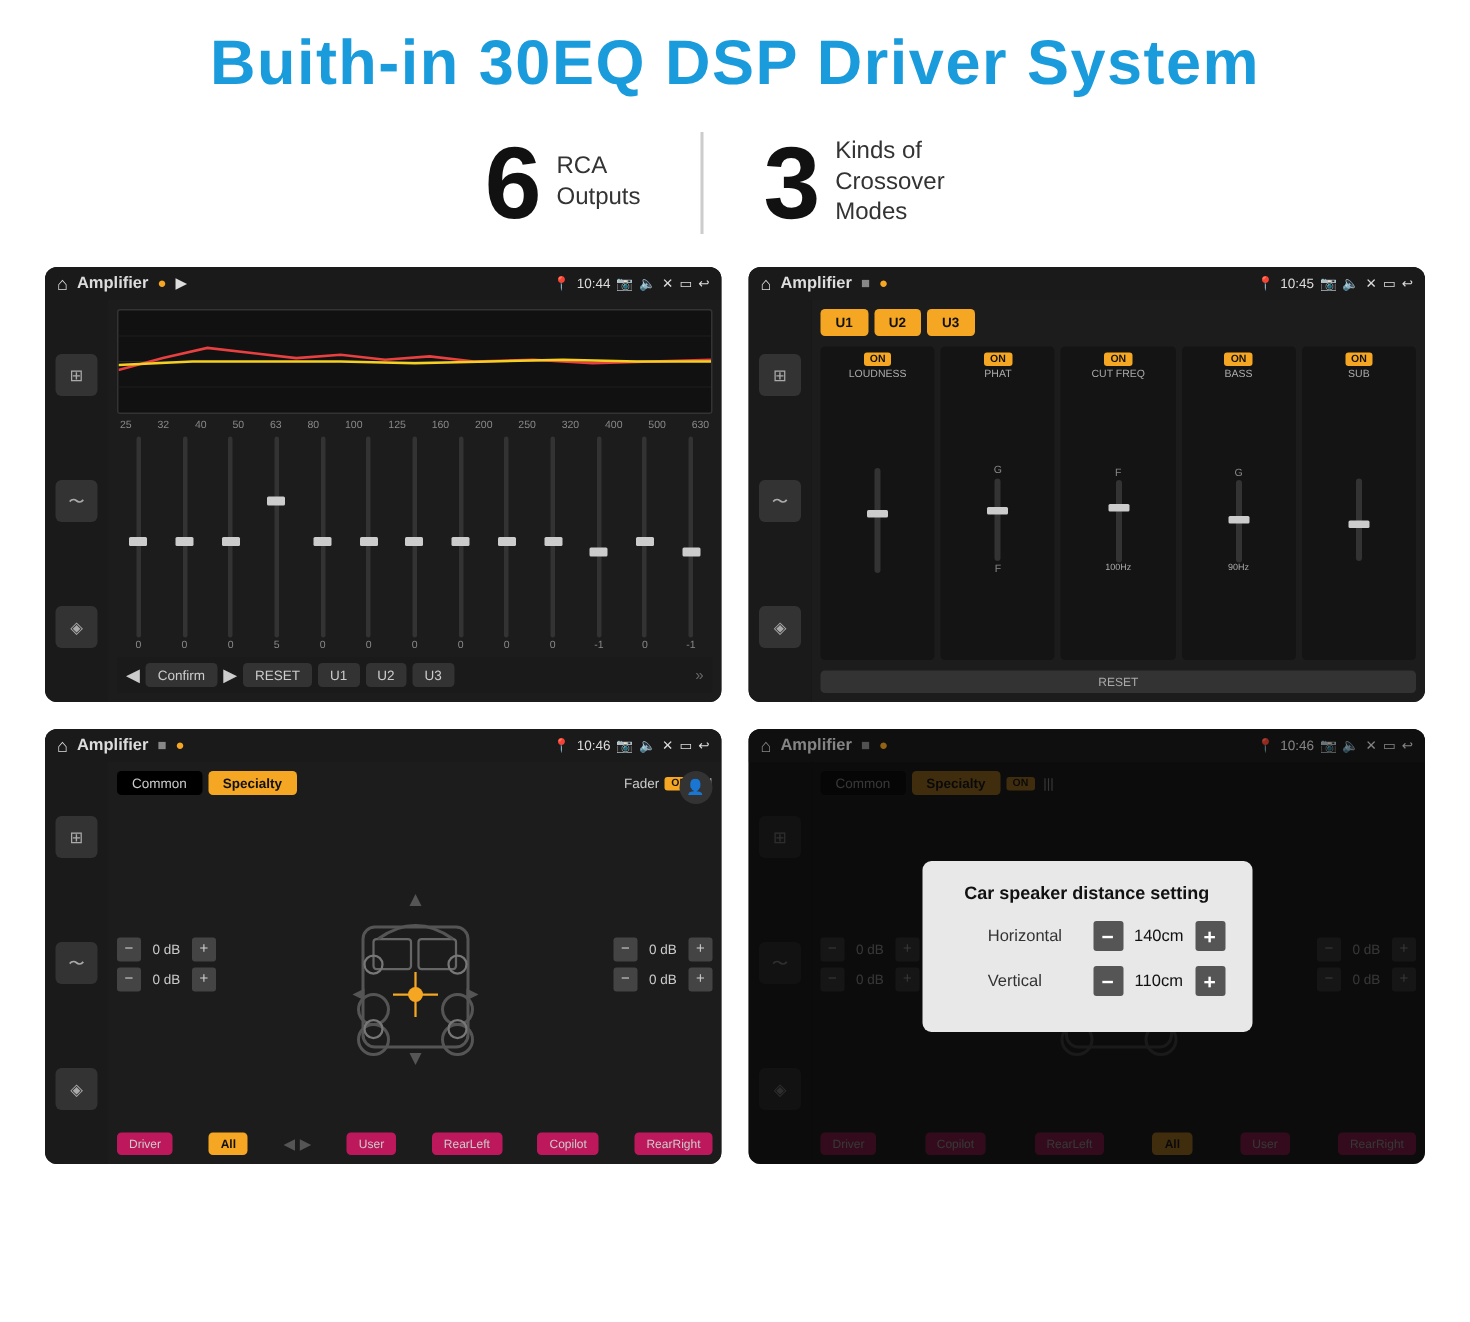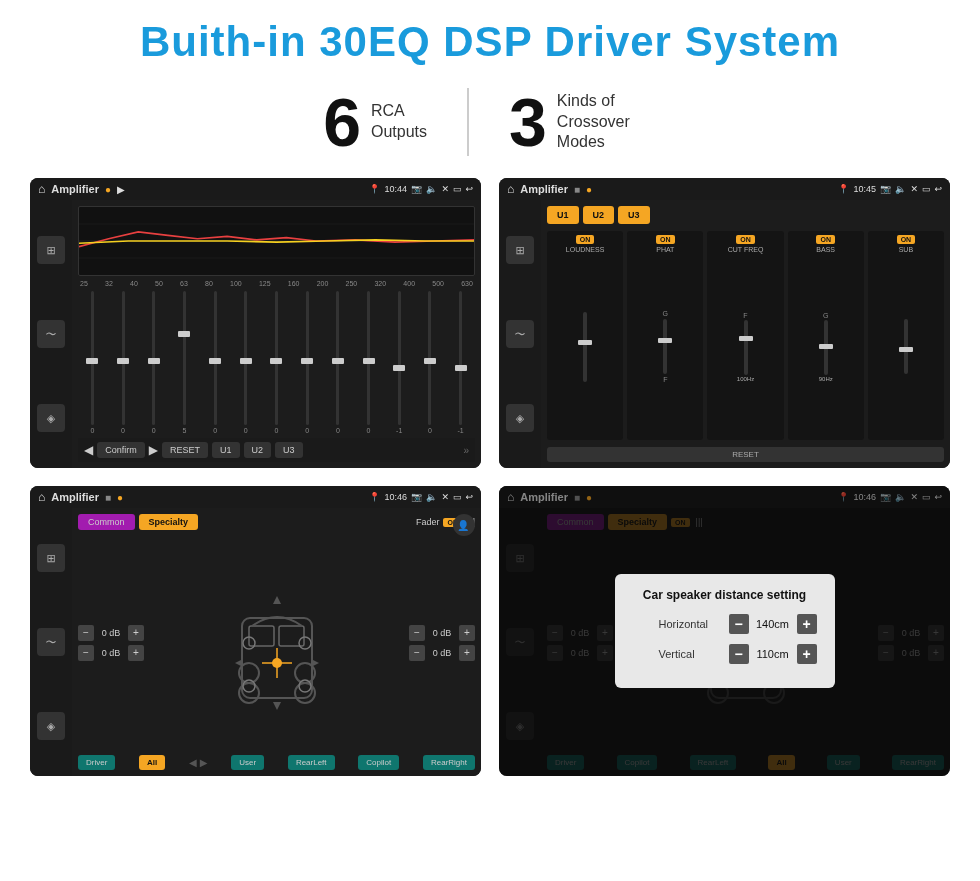--- a/index.html
+++ b/index.html
@@ -324,21 +324,21 @@
     }
 
     .fader-tabs {
       display: flex;
       gap: 4px;
       margin-bottom: 6px;
       align-items: center;
     }
 
     .tab-btn {
-      background: #a21caf;
+      background: #000000;
       color: #ccc;
       font-size: 9px;
       padding: 3px 10px;
       border-radius: 3px;
     }
 
     .tab-btn.active {
       background: #f5a623;
       color: #111;
       font-weight: bold;
@@ -422,21 +422,21 @@
 
     .fader-bottom-bar {
       display: flex;
       justify-content: space-between;
       align-items: center;
       margin-top: 6px;
       gap: 4px;
     }
 
     .fader-bottom-btn {
-      background: #0f766e;
+      background: #be185d;
       color: #ccc;
       font-size: 8px;
       padding: 3px 8px;
       border-radius: 3px;
       text-align: center;
     }
 
     .fader-bottom-btn.active {
       background: #f5a623;
       color: #111;

